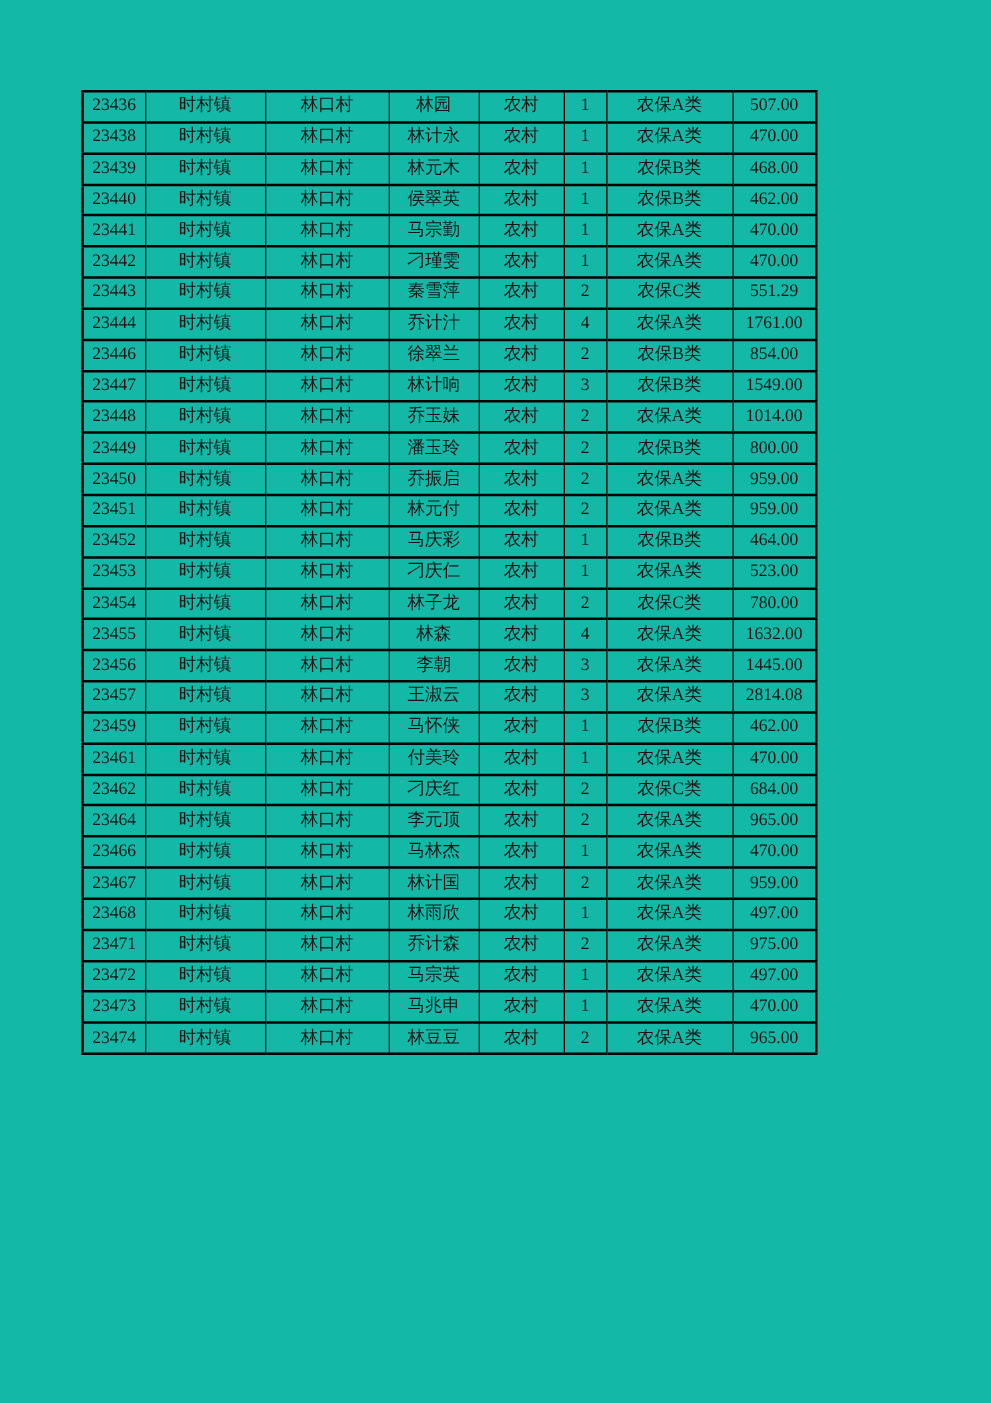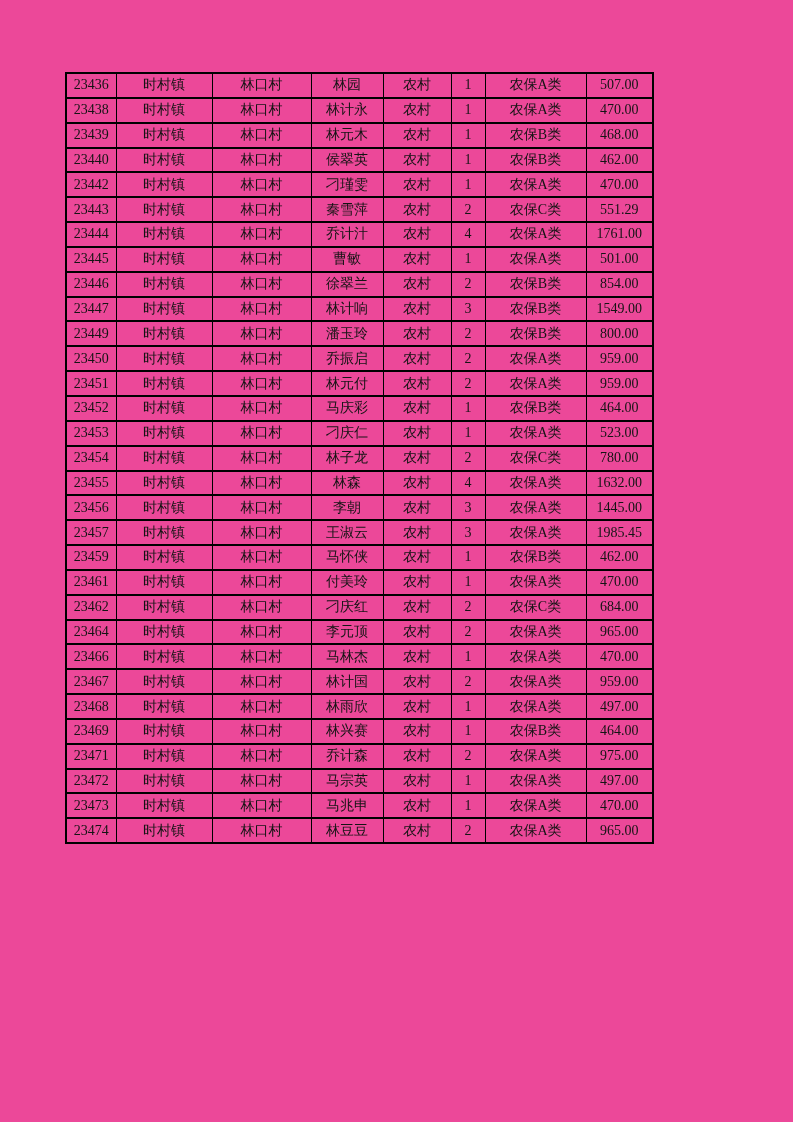--- a/index.html
+++ b/index.html
@@ -12,21 +12,21 @@
     background: #ffffff;
     position: relative;
     overflow: hidden;
     font-family: "Liberation Serif", "DejaVu Serif", serif;
   }
   .page {
     position: absolute;
     left: 0; top: 0;
     width: 793px;
     height: 1122px;
-    background: #ec4899;
+    background: #14b8a6;
   }
   table.data-table {
     position: absolute;
     left: 65px;
     top: 72px;
     width: 589px;
     border-collapse: collapse;
     table-layout: fixed;
     border: 2px solid #000000;
   }
@@ -96,20 +96,30 @@
           <td>23440</td>
           <td>时村镇</td>
           <td>林口村</td>
           <td>侯翠英</td>
           <td>农村</td>
           <td>1</td>
           <td>农保B类</td>
           <td>462.00</td>
         </tr>
         <tr>
+          <td>23441</td>
+          <td>时村镇</td>
+          <td>林口村</td>
+          <td>马宗勤</td>
+          <td>农村</td>
+          <td>1</td>
+          <td>农保A类</td>
+          <td>470.00</td>
+        </tr>
+        <tr>
           <td>23442</td>
           <td>时村镇</td>
           <td>林口村</td>
           <td>刁瑾雯</td>
           <td>农村</td>
           <td>1</td>
           <td>农保A类</td>
           <td>470.00</td>
         </tr>
         <tr>
@@ -126,48 +136,48 @@
           <td>23444</td>
           <td>时村镇</td>
           <td>林口村</td>
           <td>乔计汁</td>
           <td>农村</td>
           <td>4</td>
           <td>农保A类</td>
           <td>1761.00</td>
         </tr>
         <tr>
-          <td>23445</td>
-          <td>时村镇</td>
-          <td>林口村</td>
-          <td>曹敏</td>
-          <td>农村</td>
-          <td>1</td>
-          <td>农保A类</td>
-          <td>501.00</td>
-        </tr>
-        <tr>
           <td>23446</td>
           <td>时村镇</td>
           <td>林口村</td>
           <td>徐翠兰</td>
           <td>农村</td>
           <td>2</td>
           <td>农保B类</td>
           <td>854.00</td>
         </tr>
         <tr>
           <td>23447</td>
           <td>时村镇</td>
           <td>林口村</td>
           <td>林计响</td>
           <td>农村</td>
           <td>3</td>
           <td>农保B类</td>
           <td>1549.00</td>
+        </tr>
+        <tr>
+          <td>23448</td>
+          <td>时村镇</td>
+          <td>林口村</td>
+          <td>乔玉妹</td>
+          <td>农村</td>
+          <td>2</td>
+          <td>农保A类</td>
+          <td>1014.00</td>
         </tr>
         <tr>
           <td>23449</td>
           <td>时村镇</td>
           <td>林口村</td>
           <td>潘玉玲</td>
           <td>农村</td>
           <td>2</td>
           <td>农保B类</td>
           <td>800.00</td>
@@ -243,21 +253,21 @@
           <td>1445.00</td>
         </tr>
         <tr>
           <td>23457</td>
           <td>时村镇</td>
           <td>林口村</td>
           <td>王淑云</td>
           <td>农村</td>
           <td>3</td>
           <td>农保A类</td>
-          <td>1985.45</td>
+          <td>2814.08</td>
         </tr>
         <tr>
           <td>23459</td>
           <td>时村镇</td>
           <td>林口村</td>
           <td>马怀侠</td>
           <td>农村</td>
           <td>1</td>
           <td>农保B类</td>
           <td>462.00</td>
@@ -314,30 +324,20 @@
         </tr>
         <tr>
           <td>23468</td>
           <td>时村镇</td>
           <td>林口村</td>
           <td>林雨欣</td>
           <td>农村</td>
           <td>1</td>
           <td>农保A类</td>
           <td>497.00</td>
-        </tr>
-        <tr>
-          <td>23469</td>
-          <td>时村镇</td>
-          <td>林口村</td>
-          <td>林兴赛</td>
-          <td>农村</td>
-          <td>1</td>
-          <td>农保B类</td>
-          <td>464.00</td>
         </tr>
         <tr>
           <td>23471</td>
           <td>时村镇</td>
           <td>林口村</td>
           <td>乔计森</td>
           <td>农村</td>
           <td>2</td>
           <td>农保A类</td>
           <td>975.00</td>

